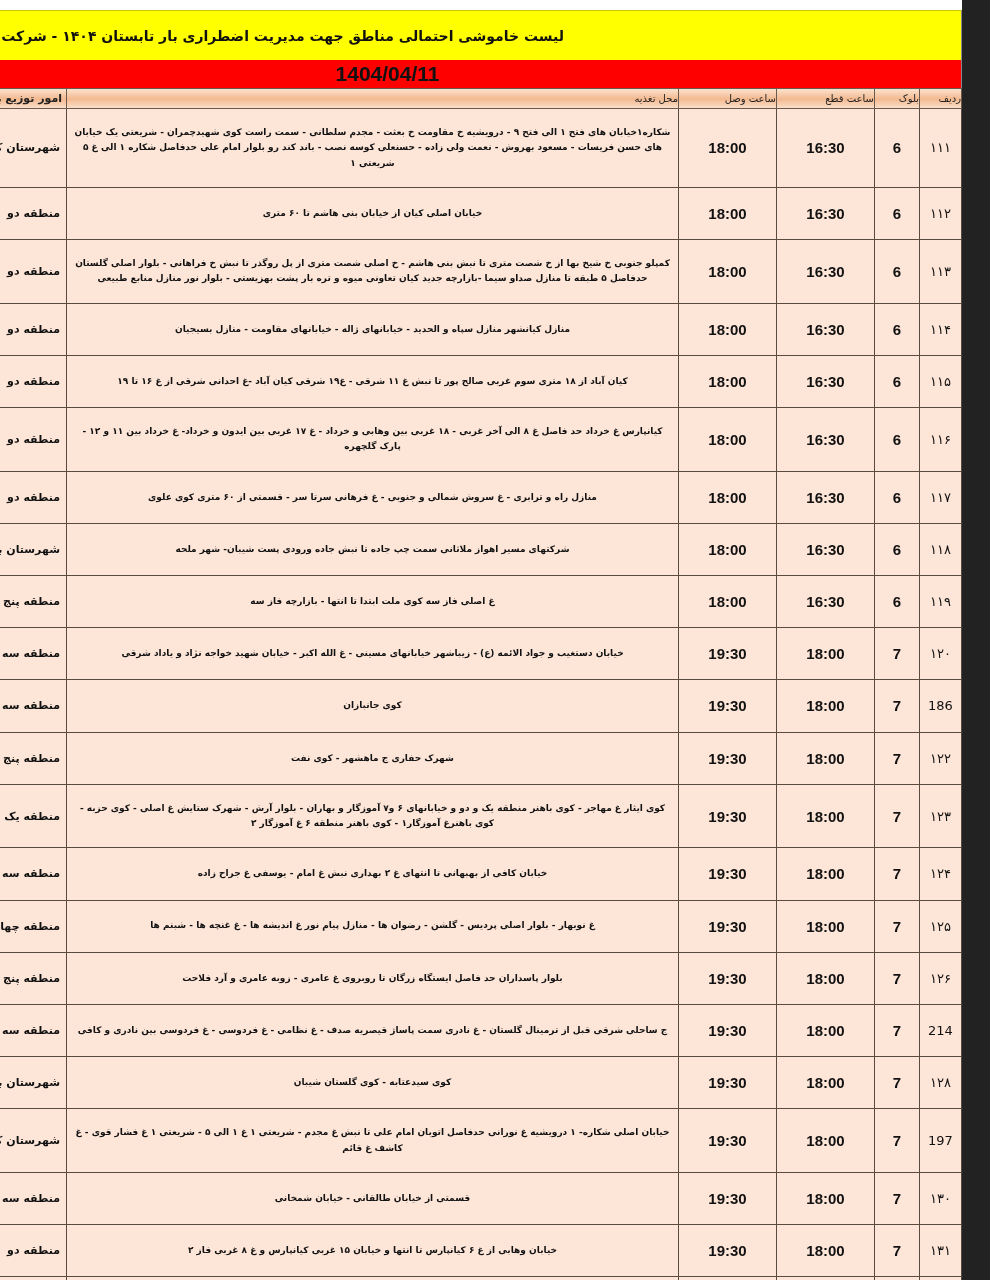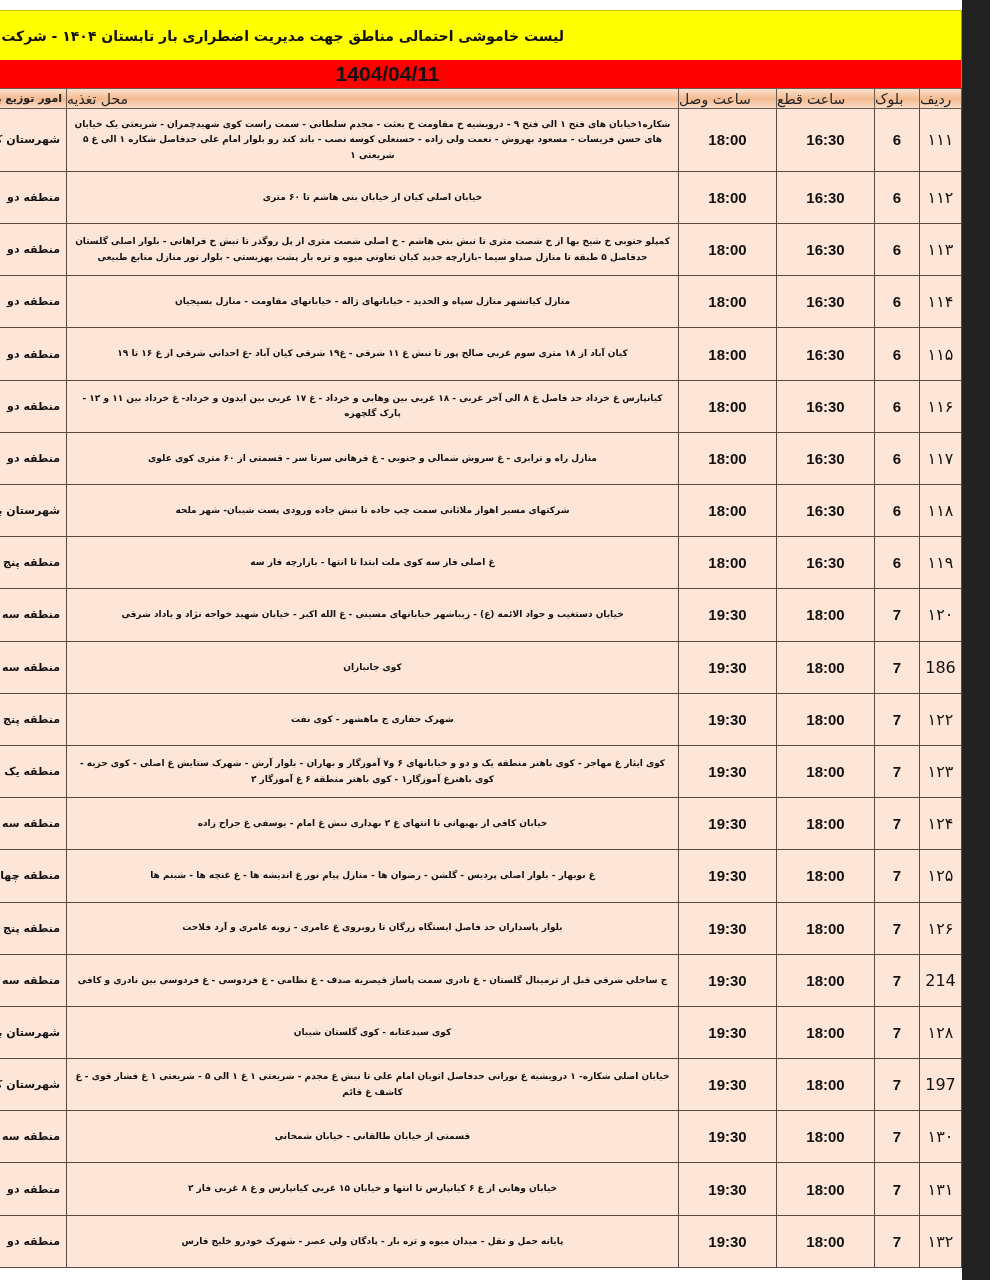--- a/index.html
+++ b/index.html
@@ -34,37 +34,37 @@
       display: flex; align-items: center; justify-content: center;
       font-family: "Liberation Sans", sans-serif;
       font-size: 21px; font-weight: bold; color: #111;
     }
     .date-band span { display: inline-block; transform: translateX(-35px); }
     table {
       border-collapse: collapse; width: 1078px; table-layout: fixed;
       direction: rtl;
     }
     th {
-      height: 20px; font-size: 14px; font-weight: normal; color: #222;
+      height: 20px; font-size: 10px; font-weight: normal; color: #222;
       background: linear-gradient(to bottom, #fbe0cc 0%, #f2b98f 50%, #fbe0cc 100%);
-      border: 1px solid #6b5a4e; text-align: left; vertical-align: middle;
+      border: 1px solid #6b5a4e; text-align: right; vertical-align: middle;
     }
     th.area-h { font-size: 11px; font-weight: bold; text-align: right; padding-right: 4px; }
     td {
       height: 52.2px; background: #fde5d8;
       border: 1px solid #5a4a40; text-align: center; vertical-align: middle;
       color: #111;
     }
-    td.idx { font-size: 16px; }
+    td.idx { font-size: 13px; }
     td.num {
       font-family: "Liberation Sans", sans-serif;
       font-size: 15px; font-weight: bold;
     }
     td.loc {
-      font-size: 9px; font-weight: bold; line-height: 1.7; padding: 8px 6px; margin-left: 8px;
+      font-size: 9px; font-weight: bold; line-height: 1.7; padding: 16px 6px; margin-left: 8px;
     }
     td.area { font-size: 11px; font-weight: bold; text-align: right; padding-right: 6px; white-space: nowrap; overflow: hidden; }
     col.c-idx { width: 42px; }
     col.c-block { width: 45px; }
     col.c-cut { width: 98px; }
     col.c-con { width: 98px; }
     col.c-loc { width: 612px; }
     col.c-area { width: 183px; }
   </style>
 </head>

